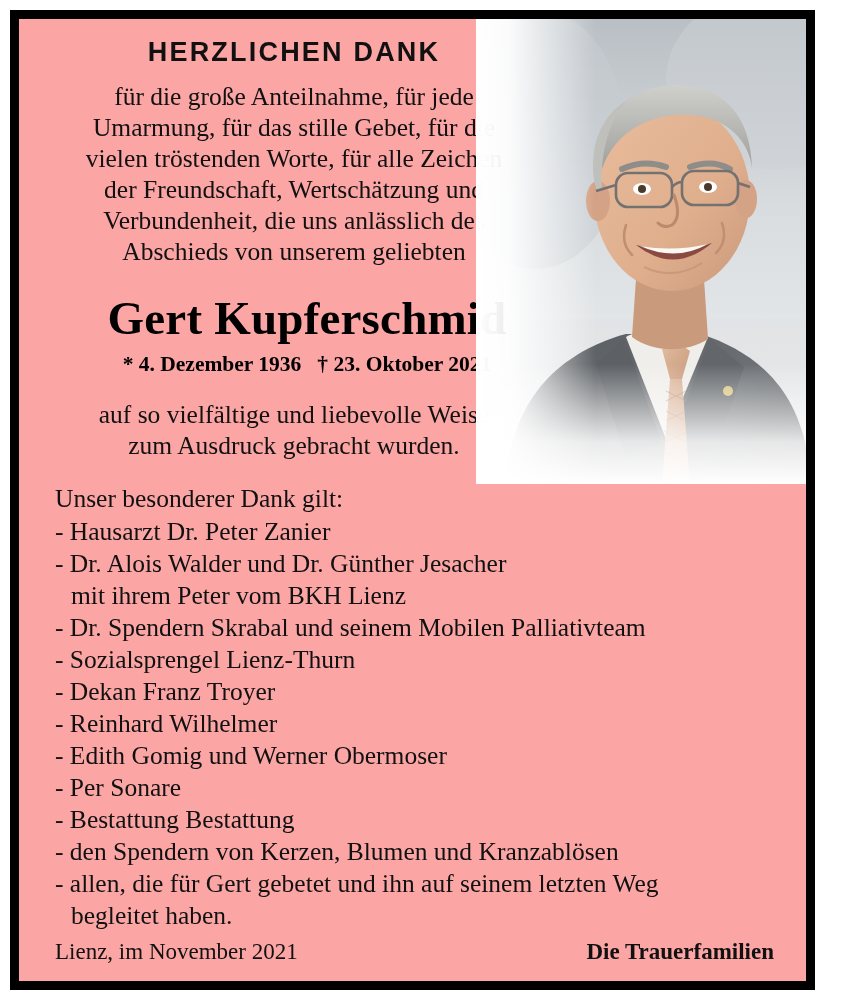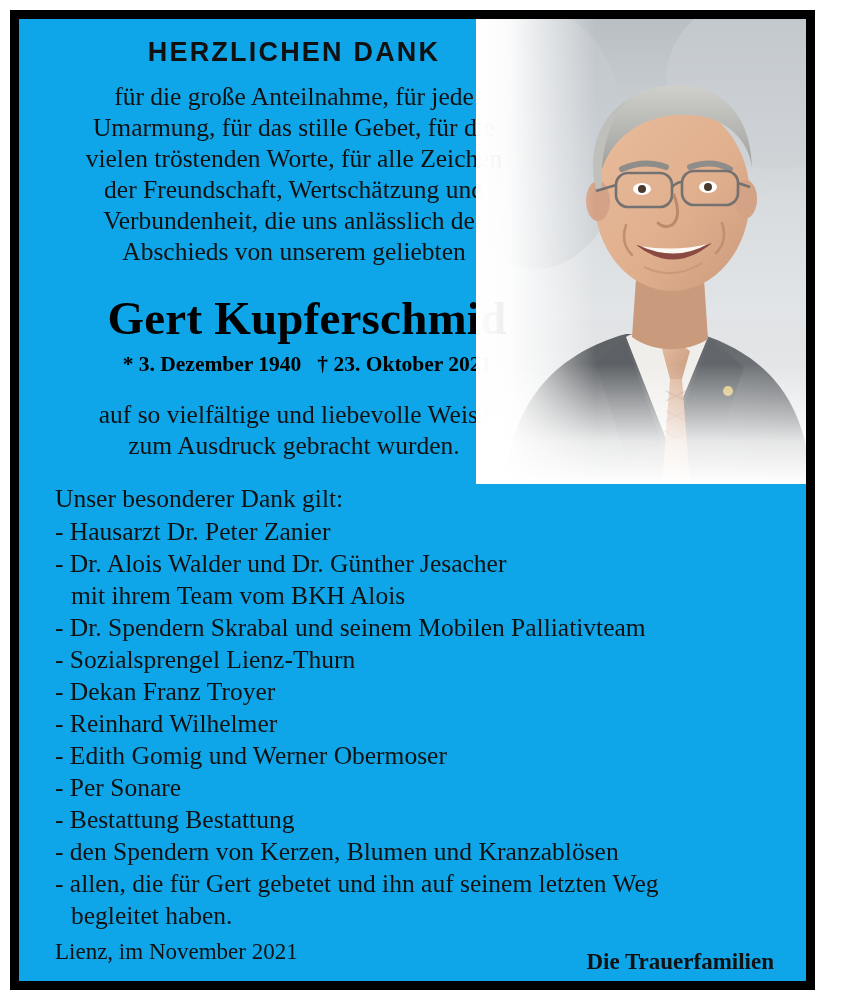--- a/index.html
+++ b/index.html
@@ -35,21 +35,21 @@
     background: #ffffff;
     overflow: hidden;
   }
 
   .inner {
     position: absolute;
     left: 0;
     top: 0;
     right: 0;
     bottom: 0;
-    background: #0ea5e9;
+    background: #fca5a5;
     overflow: hidden;
     text-decoration: underline;
   }
 
   
   .portrait {
     position: absolute;
     right: 0;
     top: 0;
     width: 330px;
@@ -159,21 +159,21 @@
     position: absolute;
     left: 36px;
     bottom: 16px;
     font-size: 23px;
     color: #111111;
     text-align: center;
   }
   .family {
     position: absolute;
     right: 32px;
-    bottom: 6px;
+    bottom: 16px;
     font-size: 23px;
     font-weight: bold;
     color: #111111;
   }
 
   
   .refnum {
     position: absolute;
     right: 2px;
     top: 660px;
@@ -298,34 +298,34 @@
         <div>Umarmung, für das stille Gebet, für die</div>
         <div>vielen tröstenden Worte, für alle Zeichen</div>
         <div>der Freundschaft, Wertschätzung und</div>
         <div>Verbundenheit, die uns anlässlich des</div>
         <div>Abschieds von unserem geliebten</div>
       </div>
 
       <div class="name">Gert Kupferschmid</div>
 
       <div class="dates">
-        <span>* 3. Dezember 1940</span><span class="sep"></span><span>† 23. Oktober 2021</span>
+        <span>* 4. Dezember 1936</span><span class="sep"></span><span>† 23. Oktober 2021</span>
       </div>
 
       <div class="closing">
         <div>auf so vielfältige und liebevolle Weise</div>
         <div>zum Ausdruck gebracht wurden.</div>
       </div>
 
       <div class="thanks-head">Unser besonderer Dank gilt:</div>
 
       <div class="thanks-list">
         <div class="li">- Hausarzt Dr. Peter Zanier</div>
         <div class="li">- Dr. Alois Walder und Dr. Günther Jesacher</div>
-        <div class="li cont">mit ihrem Team vom BKH Alois</div>
+        <div class="li cont">mit ihrem Peter vom BKH Lienz</div>
         <div class="li">- Dr. Spendern Skrabal und seinem Mobilen Palliativteam</div>
         <div class="li">- Sozialsprengel Lienz-Thurn</div>
         <div class="li">- Dekan Franz Troyer</div>
         <div class="li">- Reinhard Wilhelmer</div>
         <div class="li">- Edith Gomig und Werner Obermoser</div>
         <div class="li">- Per Sonare</div>
         <div class="li">- Bestattung Bestattung</div>
         <div class="li">- den Spendern von Kerzen, Blumen und Kranzablösen</div>
         <div class="li">- allen, die für Gert gebetet und ihn auf seinem letzten Weg</div>
         <div class="li cont">begleitet haben.</div>

